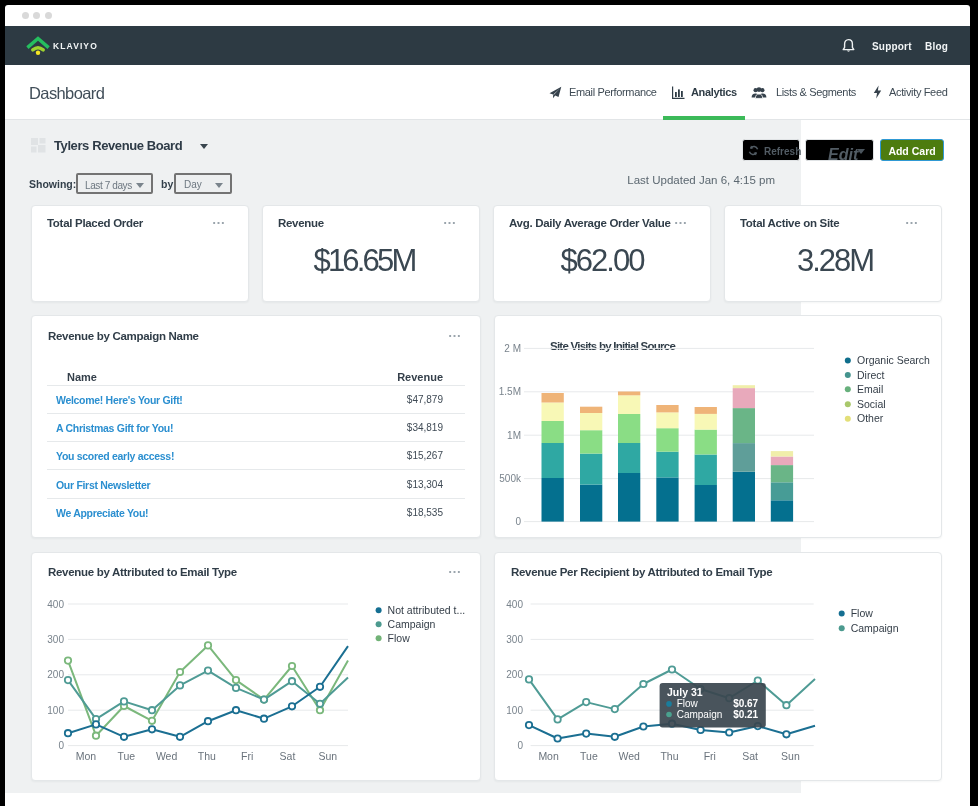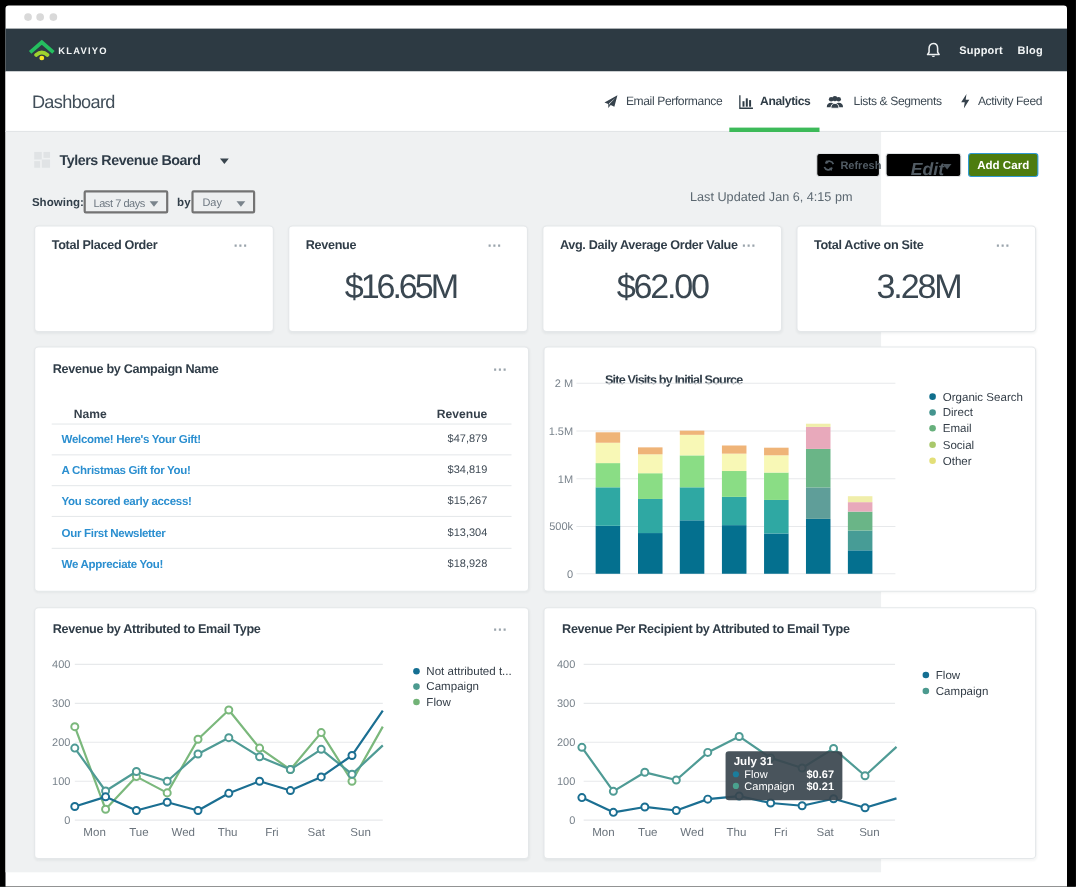--- a/index.html
+++ b/index.html
@@ -157,21 +157,21 @@
       <div class="link" style="left:24px;top:106px;">A Christmas Gift for You!</div>
         <div class="tval" style="top:106px;">$34,819</div>
       <div class="tline" style="top:125px;"></div>
       <div class="link" style="left:24px;top:134px;">You scored early access!</div>
         <div class="tval" style="top:134px;">$15,267</div>
       <div class="tline" style="top:153px;"></div>
       <div class="link" style="left:24px;top:163px;">Our First Newsletter</div>
         <div class="tval" style="top:163px;">$13,304</div>
       <div class="tline" style="top:182px;"></div>
       <div class="link" style="left:24px;top:191px;">We Appreciate You!</div>
-        <div class="tval" style="top:191px;">$18,928</div>
+        <div class="tval" style="top:191px;">$18,535</div>
     </div>
 
     <div class="card" style="left:489px;top:195px;width:448px;height:223px;">
       <div class="cardttl" style="left:15px;top:24px;letter-spacing:-.75px;margin-left:40px;">Site Visits by Initial Source</div>
       <svg class="abs" style="left:0;top:0" width="446" height="221" viewBox="0 0 446 221">
 <line x1="29" y1="32.4" x2="319" y2="32.4" stroke="#e7e9eb" stroke-width="1"></line>
 <line x1="29" y1="75.8" x2="319" y2="75.8" stroke="#e7e9eb" stroke-width="1"></line>
 <line x1="29" y1="119.2" x2="319" y2="119.2" stroke="#e7e9eb" stroke-width="1"></line>
 <line x1="29" y1="162.6" x2="319" y2="162.6" stroke="#e7e9eb" stroke-width="1"></line>
 <line x1="29" y1="205.6" x2="319" y2="205.6" stroke="#e7e9eb" stroke-width="1"></line>

